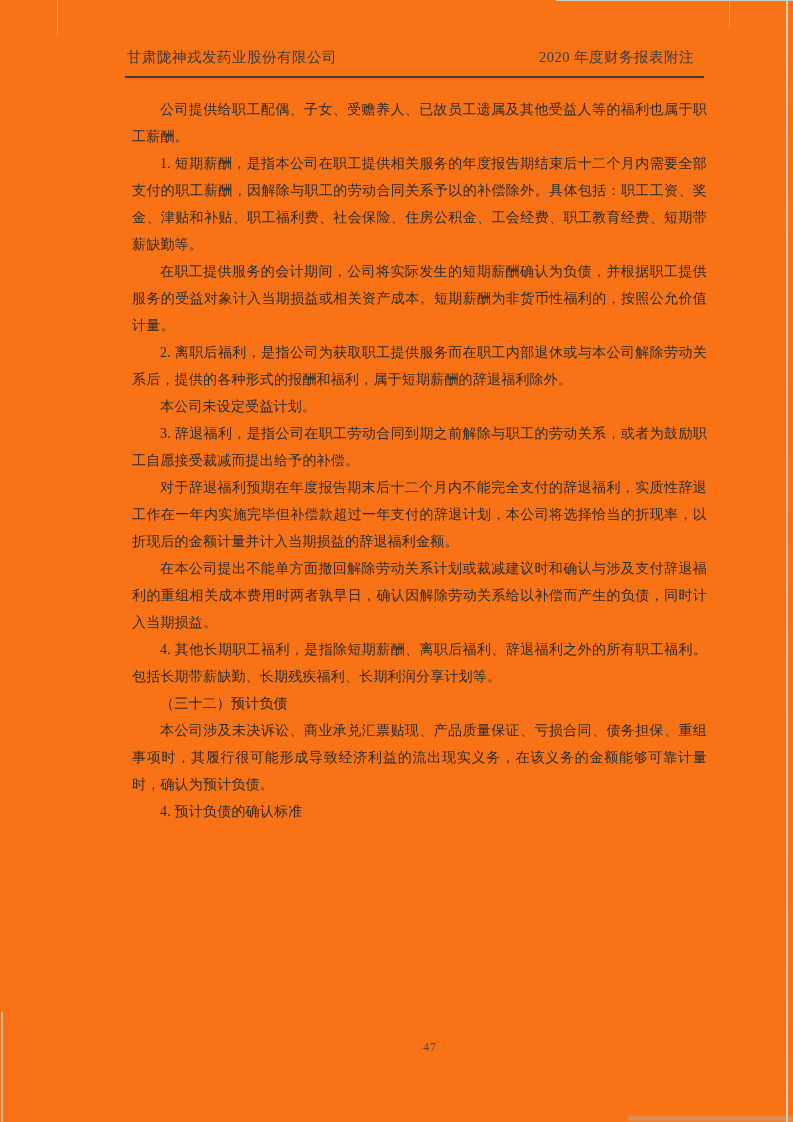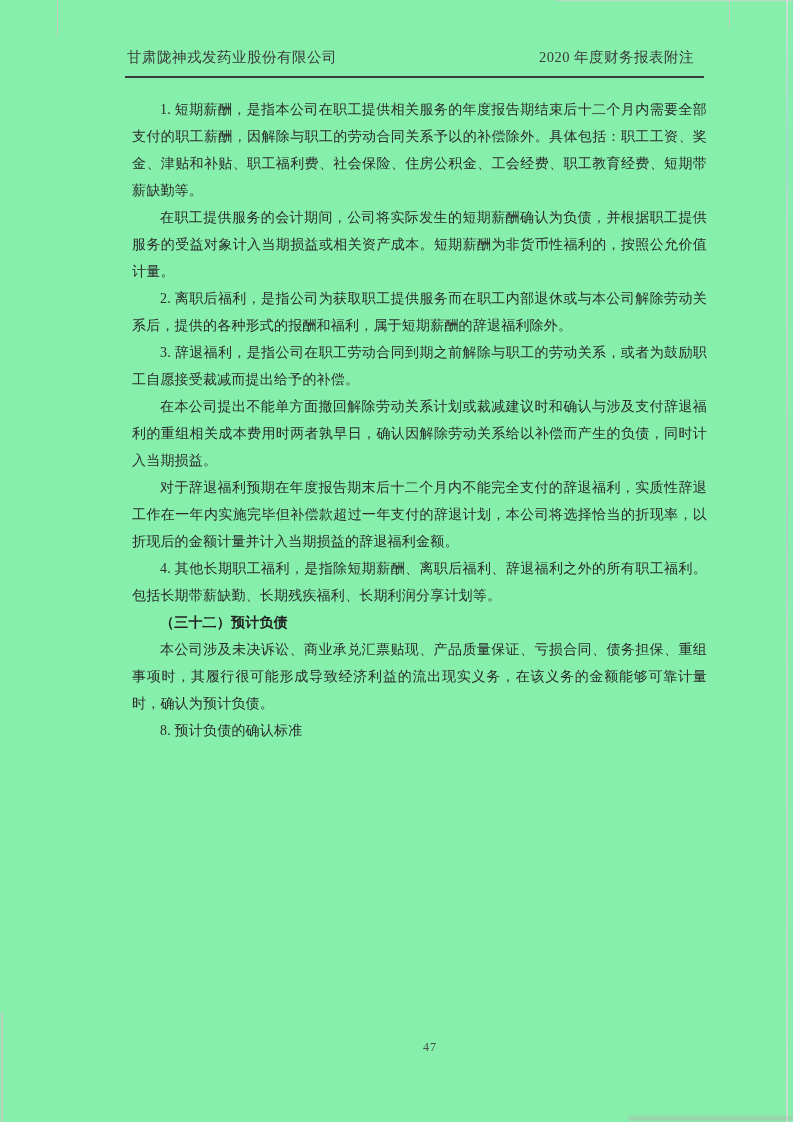--- a/index.html
+++ b/index.html
@@ -4,21 +4,21 @@
 <style>
   html, body {
     margin: 0;
     padding: 0;
     background: #ffffff;
   }
   .page {
     position: relative;
     width: 793px;
     height: 1122px;
-    background: #86efac;
+    background: #f97316;
     overflow: hidden;
     font-family: "Liberation Serif", "DejaVu Serif", serif;
     color: #2e2e2e;
   }
   
   .header {
     position: absolute;
     left: 127px;
     top: 48px;
     width: 577px;
@@ -50,21 +50,21 @@
     text-justify: inter-ideograph;
     color: #2b2b2b;
     letter-spacing: 0.2px;
   }
   .content p {
     margin: 0;
     padding: 0;
     text-indent: 28px;
   }
   .content p.heading {
-    font-weight: bold;
+    font-weight: normal;
     color: #222222;
   }
   
   .footer {
     position: absolute;
     left: 127px;
     top: 1040px;
     width: 606px;
     text-align: center;
     font-size: 12px;
@@ -106,30 +106,32 @@
 
 <div class="page">
 
   <div class="header">
     <span class="company">甘肃陇神戎发药业股份有限公司</span>
     <span class="doc-title">2020 年度财务报表附注</span>
   </div>
   <div class="header-rule"></div>
 
   <div class="content">
+    <p>公司提供给职工配偶、子女、受赡养人、已故员工遗属及其他受益人等的福利也属于职工薪酬。</p>
     <p>1. 短期薪酬，是指本公司在职工提供相关服务的年度报告期结束后十二个月内需要全部支付的职工薪酬，因解除与职工的劳动合同关系予以的补偿除外。具体包括：职工工资、奖金、津贴和补贴、职工福利费、社会保险、住房公积金、工会经费、职工教育经费、短期带薪缺勤等。</p>
     <p>在职工提供服务的会计期间，公司将实际发生的短期薪酬确认为负债，并根据职工提供服务的受益对象计入当期损益或相关资产成本。短期薪酬为非货币性福利的，按照公允价值计量。</p>
     <p>2. 离职后福利，是指公司为获取职工提供服务而在职工内部退休或与本公司解除劳动关系后，提供的各种形式的报酬和福利，属于短期薪酬的辞退福利除外。</p>
+    <p>本公司未设定受益计划。</p>
     <p>3. 辞退福利，是指公司在职工劳动合同到期之前解除与职工的劳动关系，或者为鼓励职工自愿接受裁减而提出给予的补偿。</p>
+    <p>对于辞退福利预期在年度报告期末后十二个月内不能完全支付的辞退福利，实质性辞退工作在一年内实施完毕但补偿款超过一年支付的辞退计划，本公司将选择恰当的折现率，以折现后的金额计量并计入当期损益的辞退福利金额。</p>
     <p>在本公司提出不能单方面撤回解除劳动关系计划或裁减建议时和确认与涉及支付辞退福利的重组相关成本费用时两者孰早日，确认因解除劳动关系给以补偿而产生的负债，同时计入当期损益。</p>
-    <p>对于辞退福利预期在年度报告期末后十二个月内不能完全支付的辞退福利，实质性辞退工作在一年内实施完毕但补偿款超过一年支付的辞退计划，本公司将选择恰当的折现率，以折现后的金额计量并计入当期损益的辞退福利金额。</p>
     <p>4. 其他长期职工福利，是指除短期薪酬、离职后福利、辞退福利之外的所有职工福利。包括长期带薪缺勤、长期残疾福利、长期利润分享计划等。</p>
     <p class="heading">（三十二）预计负债</p>
     <p>本公司涉及未决诉讼、商业承兑汇票贴现、产品质量保证、亏损合同、债务担保、重组事项时，其履行很可能形成导致经济利益的流出现实义务，在该义务的金额能够可靠计量时，确认为预计负债。</p>
-    <p>8. 预计负债的确认标准</p>
+    <p>4. 预计负债的确认标准</p>
   </div>
 
   <div class="footer">
     <span>47</span>
   </div>
 
   <div class="artifact edge-right"></div>
   <div class="artifact edge-left-bottom"></div>
   <div class="artifact smudge-bottom"></div>
   <div class="artifact top-hairline"></div>

